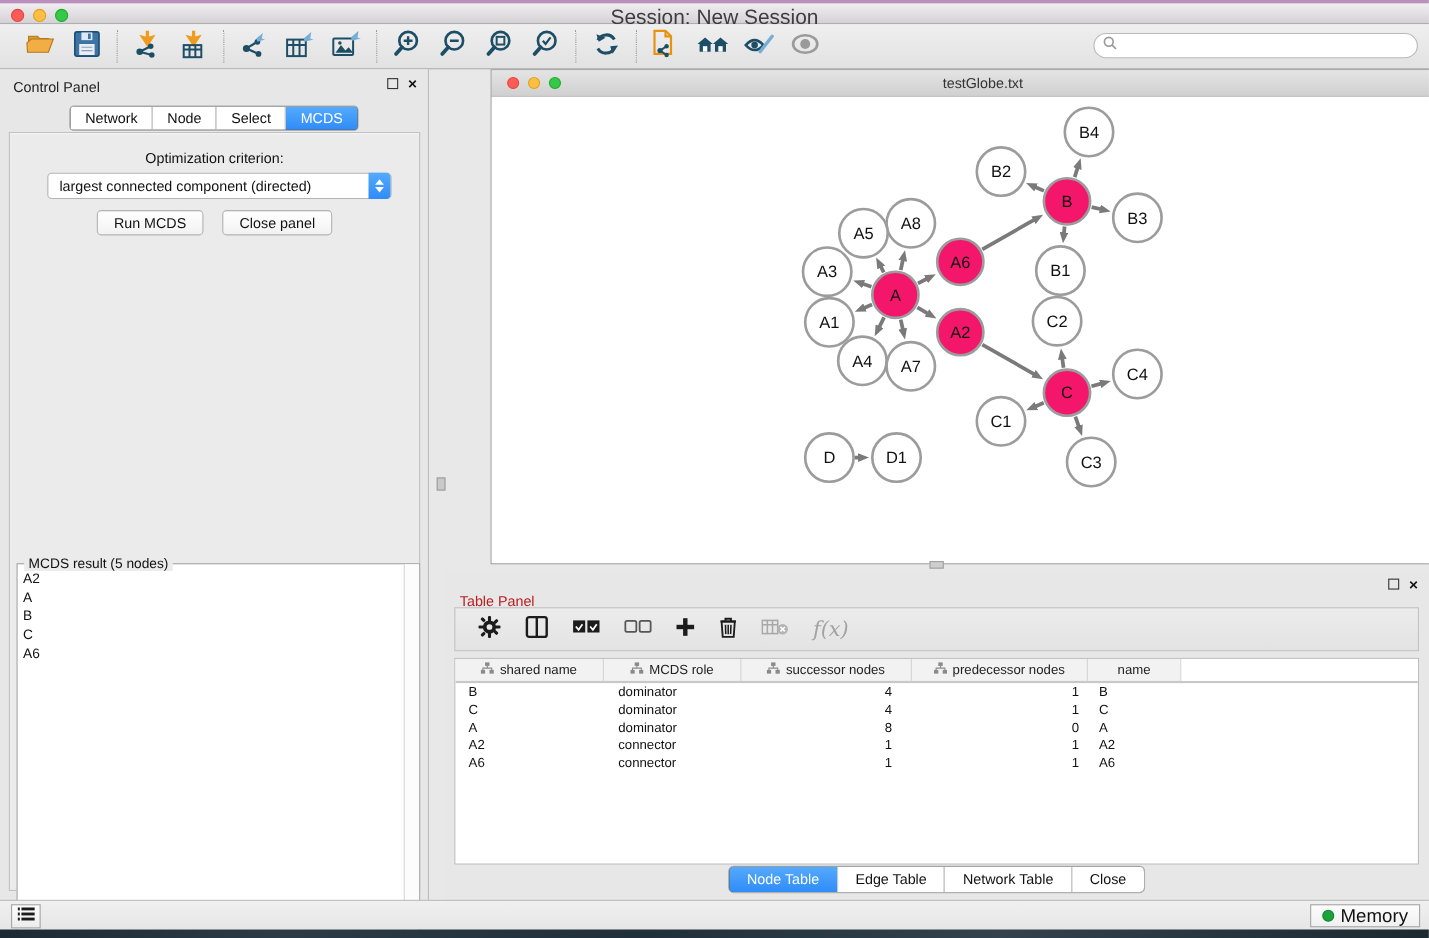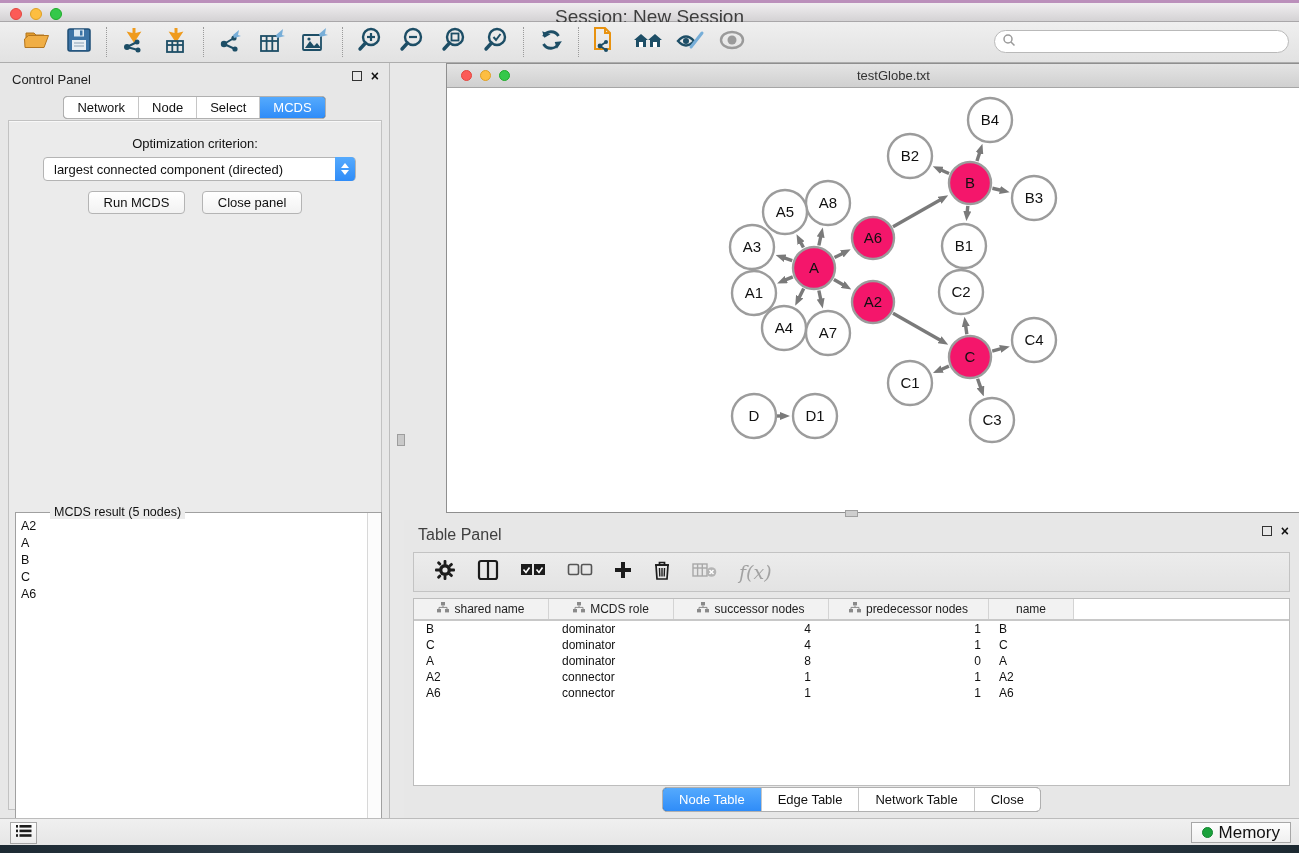--- a/index.html
+++ b/index.html
@@ -59,21 +59,21 @@
     display:flex; flex-direction:column; align-items:center; justify-content:center; gap:2px; }
   .tri-up { width:0; height:0; border-left:4px solid transparent; border-right:4px solid transparent; border-bottom:5px solid #fff; }
   .tri-down { width:0; height:0; border-left:4px solid transparent; border-right:4px solid transparent; border-top:5px solid #fff; }
   .cp-buttons { position:absolute; left:0; top:70px; width:100%; text-align:center; }
   .mac-btn { display:inline-block; background:linear-gradient(#ffffff,#f2f2f2);
     border:1px solid #b4b4b4; border-radius:4px; padding:3px 15px; font-size:13px; color:#111; margin:0 6px; }
 
   .result-fieldset { position:absolute; left:6px; top:391px; width:367px; height:345px;
     border:1px solid #a0a0a0; background:#fff; }
   .result-legend { position:absolute; left:6px; top:-8px; background:#ebebeb; padding:0 4px;
-    font-size:12.5px; color:#111;margin-left:28px; }
+    font-size:12.5px; color:#111; }
   .result-list { position:absolute; left:0; top:4px; bottom:0; right:14px; overflow:hidden; }
   .result-item { font-size:12.5px; color:#111; padding:1.5px 0 1.5px 5px; }
   .result-scroll { position:absolute; right:0; top:0; bottom:0; width:14px;
     border-left:1px solid #d8d8d8; background:#fcfcfc; }
 
   
   .net-window { position:absolute; left:404px; top:63px; width:895px; height:450px;
     background:#fff; border:1px solid #8f8f8f;margin-left:42px; }
   .net-titlebar { position:absolute; left:0; top:0; width:100%; height:24px;
     background:linear-gradient(#e4e4e4,#d0d0d0); border-bottom:1px solid #a6a6a6; }
@@ -82,21 +82,21 @@
   .net-title { position:absolute; left:0; right:0; top:4px; text-align:center; font-size:13px; color:#333; }
   .net-canvas { position:absolute; left:0; top:24px; width:893px; height:424px; background:#fff; }
   .grip { position:absolute; right:2px; bottom:2px; width:14px; height:14px; opacity:.8; }
   .handle-left { position:absolute; left:397px; top:434px; width:8px; height:12px;
     background:#c9c9c9; border:1px solid #9d9d9d; }
   .handle-bottom { position:absolute; left:845px; top:510px; width:13px; height:7px;
     background:#cecece; border:1px solid #a0a0a0; }
 
   
   .table-panel { position:absolute; left:404px; top:520px; width:895px; height:298px; background:#e7e7e7; }
-  .tp-title { position:absolute; left:14px; top:6px; font-size:16px; color:#404040; }
+  .tp-title { position:absolute; left:14px; top:19px; font-size:13px; color:#b91c1c; }
   .tp-toolbar { position:absolute; left:9px; top:32px; width:877px; height:40px;
     background:linear-gradient(#ececec,#e3e3e3); border:1px solid #c3c3c3;
     display:flex; align-items:center; gap:21px; padding-left:20px; }
   .tp-tool { display:flex; align-items:center; justify-content:flex-start; height:28px; }
   .fx-label { font-family:"DejaVu Serif", serif; font-style:italic; font-size:19px; color:#a2a2a2; }
 
   .data-table { position:absolute; left:9px; top:78px; width:877px; height:188px;
     background:#fff; border:1px solid #bdbdbd; overflow:hidden; }
   .dt-header { display:flex; height:22px; border-bottom:2px solid #c8c8c8; background:#f2f2f2; }
   .dt-hcell { display:flex; align-items:center; justify-content:center; gap:5px;

